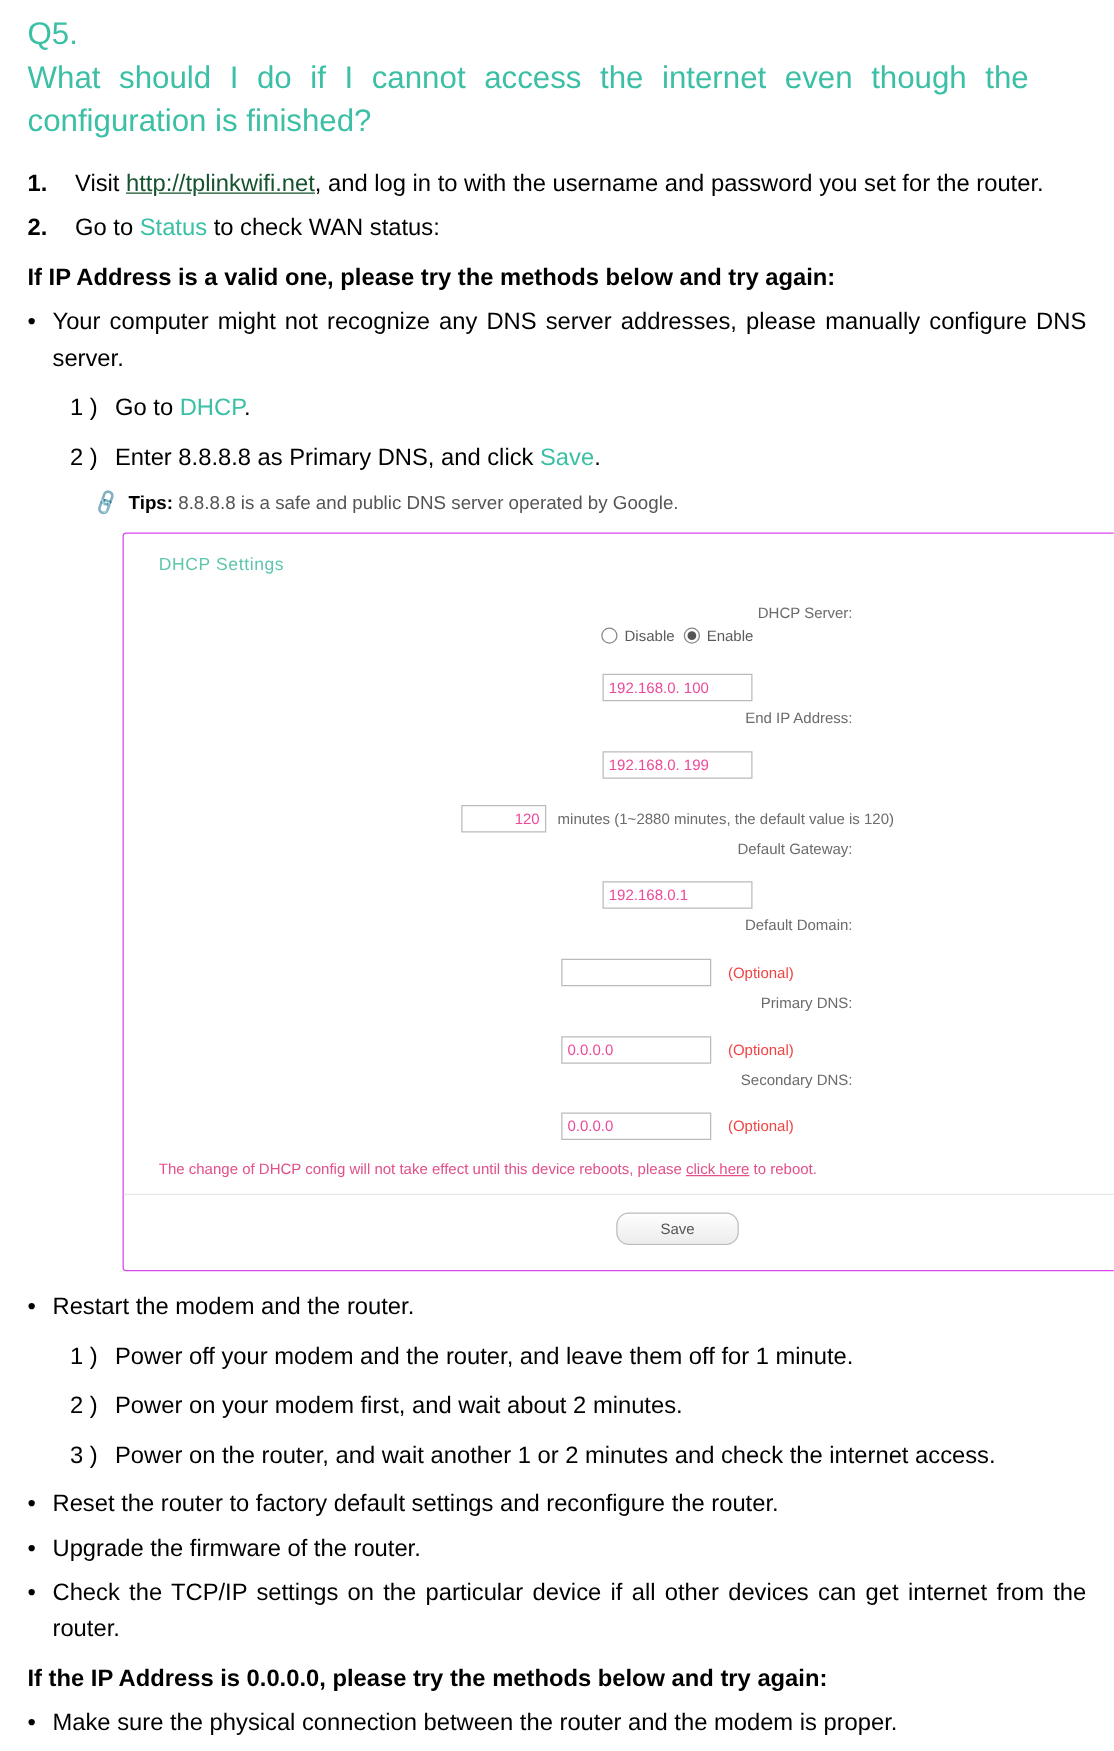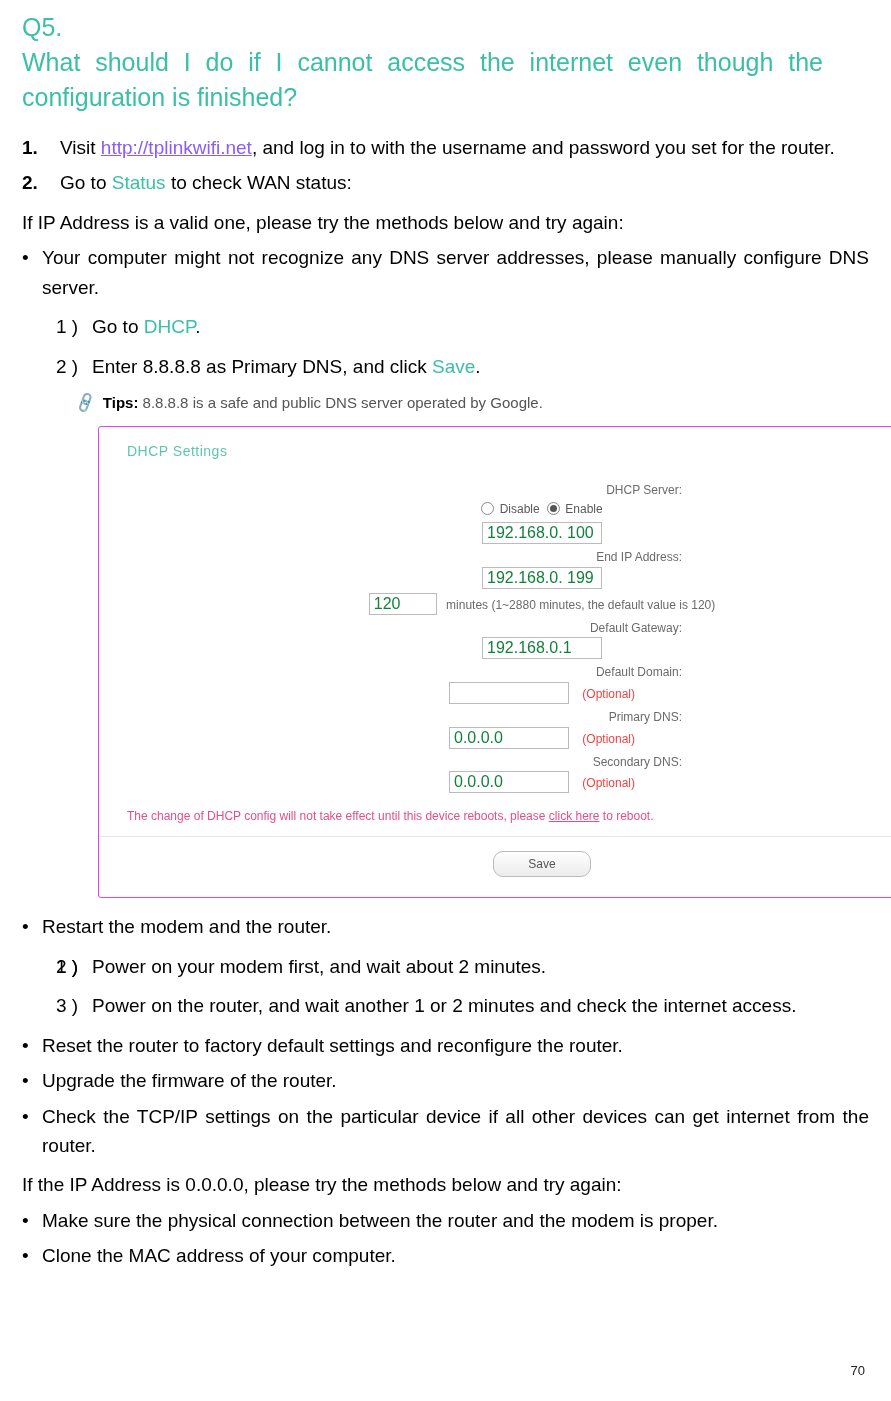--- a/index.html
+++ b/index.html
@@ -51,21 +51,21 @@
   ol.steps > li > .marker {
     position: absolute;
     left: 0;
     top: 0;
     font-weight: 700;
   }
   .bold {
     font-weight: 700;
   }
   .link {
-    color: #8b5cf6;
+    color: #14532d;
     text-decoration: underline;
   }
   .green {
     color: #3bbfa5;
   }
   ul.bullets > li {
     margin: 6px 0;
     padding-left: 20px;
     position: relative;
     text-align: justify;
@@ -127,25 +127,26 @@
   .fig-label {
     width: 290px;
     text-align: right;
     padding-right: 10px;
     color: #6b6b6b;
   }
   .fig-field input[type="text"] {
     border: 1px solid #bbb;
     height: 18px;
     padding: 1px 4px;
-    font-size: 16px;
-    color: #15803d;
+    font-size: 12px;
+    color: #ec4899;
     width: 110px;
-  }
-  .fig-field.short input[type="text"] { width: 58px; }
+    margin-top: 17px;
+  }
+  .fig-field.short input[type="text"] { width: 58px; text-align: right; }
   .radio {
     display: inline-block;
     width: 11px; height: 11px;
     border: 1px solid #888;
     border-radius: 50%;
     vertical-align: -2px;
     margin-right: 2px;
     background: #fff;
     position: relative;
   }
@@ -191,21 +192,21 @@
     color: #555;
   }
   .page-num {
     position: absolute;
     right: 26px;
     bottom: 20px;
     font-size: 13px;
     color: #222;
   }
   .section-bold {
-    font-weight: 400;
+    font-weight: 700;
     margin: 10px 0 6px 0;
   }
 </style>
 </head>
 <body>
 
 <div class="page">
 
   <div class="q-header">
     <span class="qlabel">Q5.</span>
@@ -323,20 +324,21 @@
   </ul>
 
   <ul class="bullets">
     <li>
       <span class="bullet">•</span>
       <span>Restart the modem and the router.</span>
 
       <ol class="subnum2">
         <li>
           <span class="marker">1 )</span>
+          <span>Power off your modem and the router, and leave them off for 1 minute.</span>
         </li>
         <li>
           <span class="marker">2 )</span>
           <span>Power on your modem first, and wait about 2 minutes.</span>
         </li>
         <li>
           <span class="marker">3 )</span>
           <span>Power on the router, and wait another 1 or 2 minutes and check the internet access.</span>
         </li>
       </ol>

